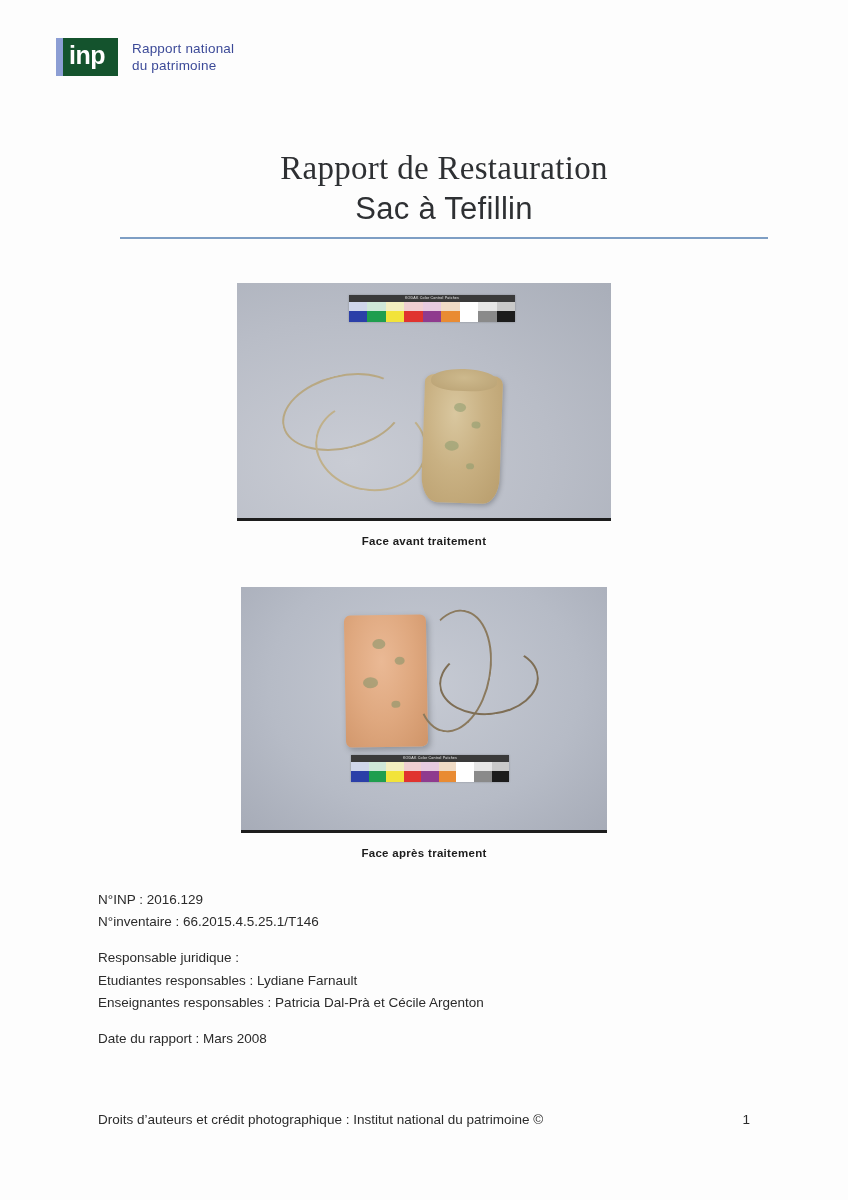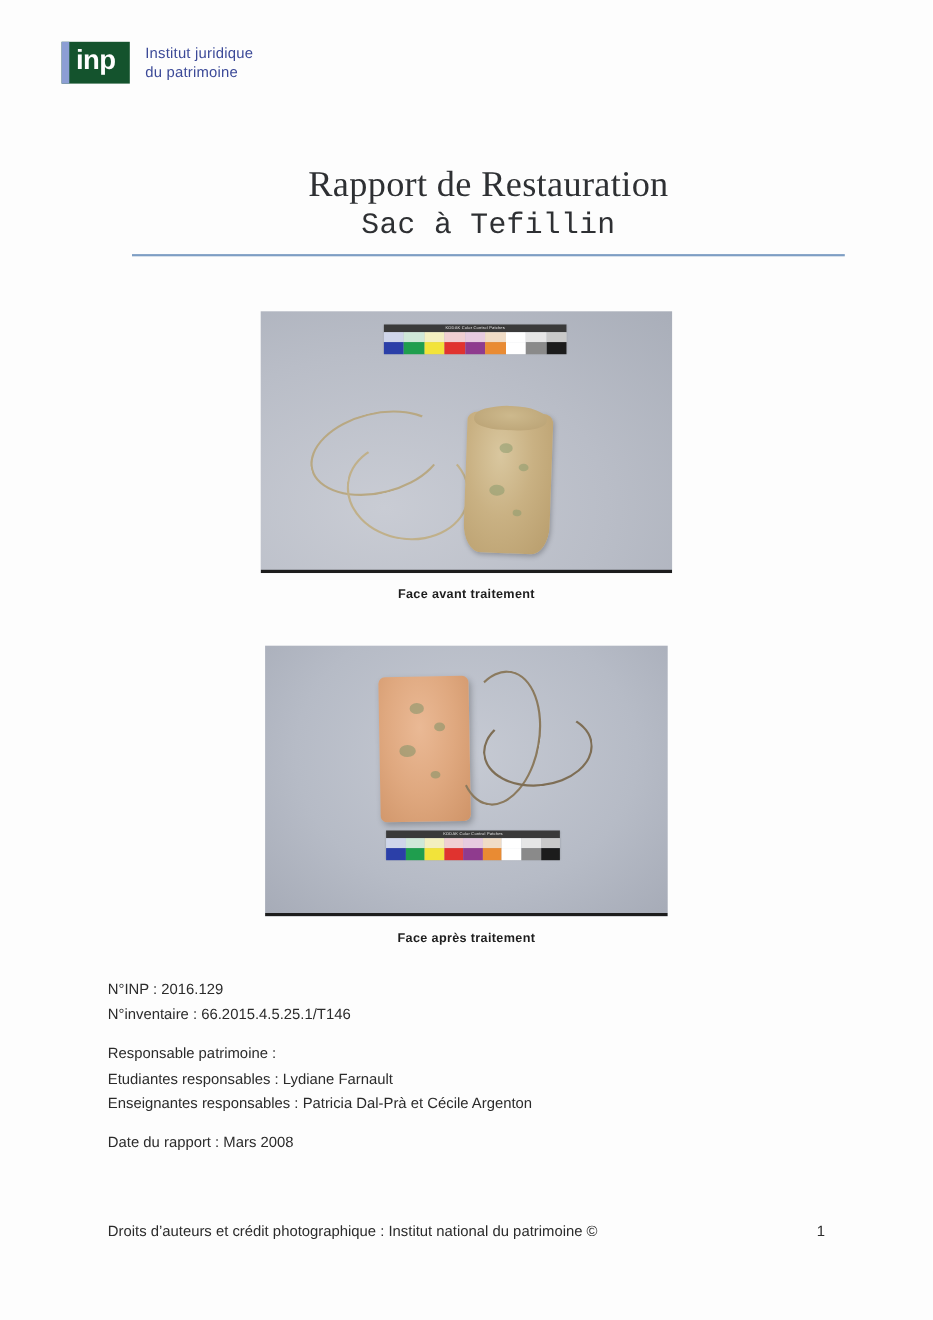--- a/index.html
+++ b/index.html
@@ -75,22 +75,22 @@
     text-align: center;
     padding-left: 40px;
   }
   .doc-title {
     font-family: "Liberation Serif", serif;
     font-size: 33px;
     color: #2e3033;
     letter-spacing: 0.3px;
   }
   .doc-subtitle {
-    font-family: Liberation Mono, monospace;
-    font-size: 27px;
+    font-family: Liberation Sans, sans-serif;
+    font-size: 31px;
     color: #2e3033;
     margin-top: 4px;
     letter-spacing: 0.3px;
   }
   .title-rule {
     margin: 10px auto 0;
     width: 648px;
     height: 1.5px;
     background: #7e9ec4;
   }
@@ -237,21 +237,21 @@
 <body>
 
 <div class="page">
 
   <div class="logo">
     <div class="logo-mark">
       <span class="bar-left"></span>
       <span class="inp-text">inp</span>
     </div>
     <div class="logo-words">
-      <span>Institut juridique</span>
+      <span>Rapport national</span>
       <span>du patrimoine</span>
     </div>
   </div>
 
   <div class="title-block">
     <div class="doc-title">Rapport de Restauration</div>
     <div class="doc-subtitle">Sac à Tefillin</div>
     <div class="title-rule"></div>
   </div>
 
@@ -339,21 +339,21 @@
       </div>
 
       <div class="photo-rule" style="position:absolute; left:0; bottom:0;"></div>
     </div>
     <div class="caption">Face avant traitement</div>
   </div>
 
   <div class="info">
     <p>N°INP : 2016.129</p>
     <p>N°inventaire : 66.2015.4.5.25.1/T146</p>
-    <p class="gap">Responsable patrimoine :</p>
+    <p class="gap">Responsable juridique :</p>
     <p>Etudiantes responsables : Lydiane Farnault</p>
     <p>Enseignantes responsables : Patricia Dal-Prà et Cécile Argenton</p>
     <p class="gap">Date du rapport : Mars 2008</p>
   </div>
 
   <div class="footer">
     <span>Droits d’auteurs et crédit photographique : Institut national du patrimoine ©</span>
     <span class="pagenum">1</span>
   </div>
 

